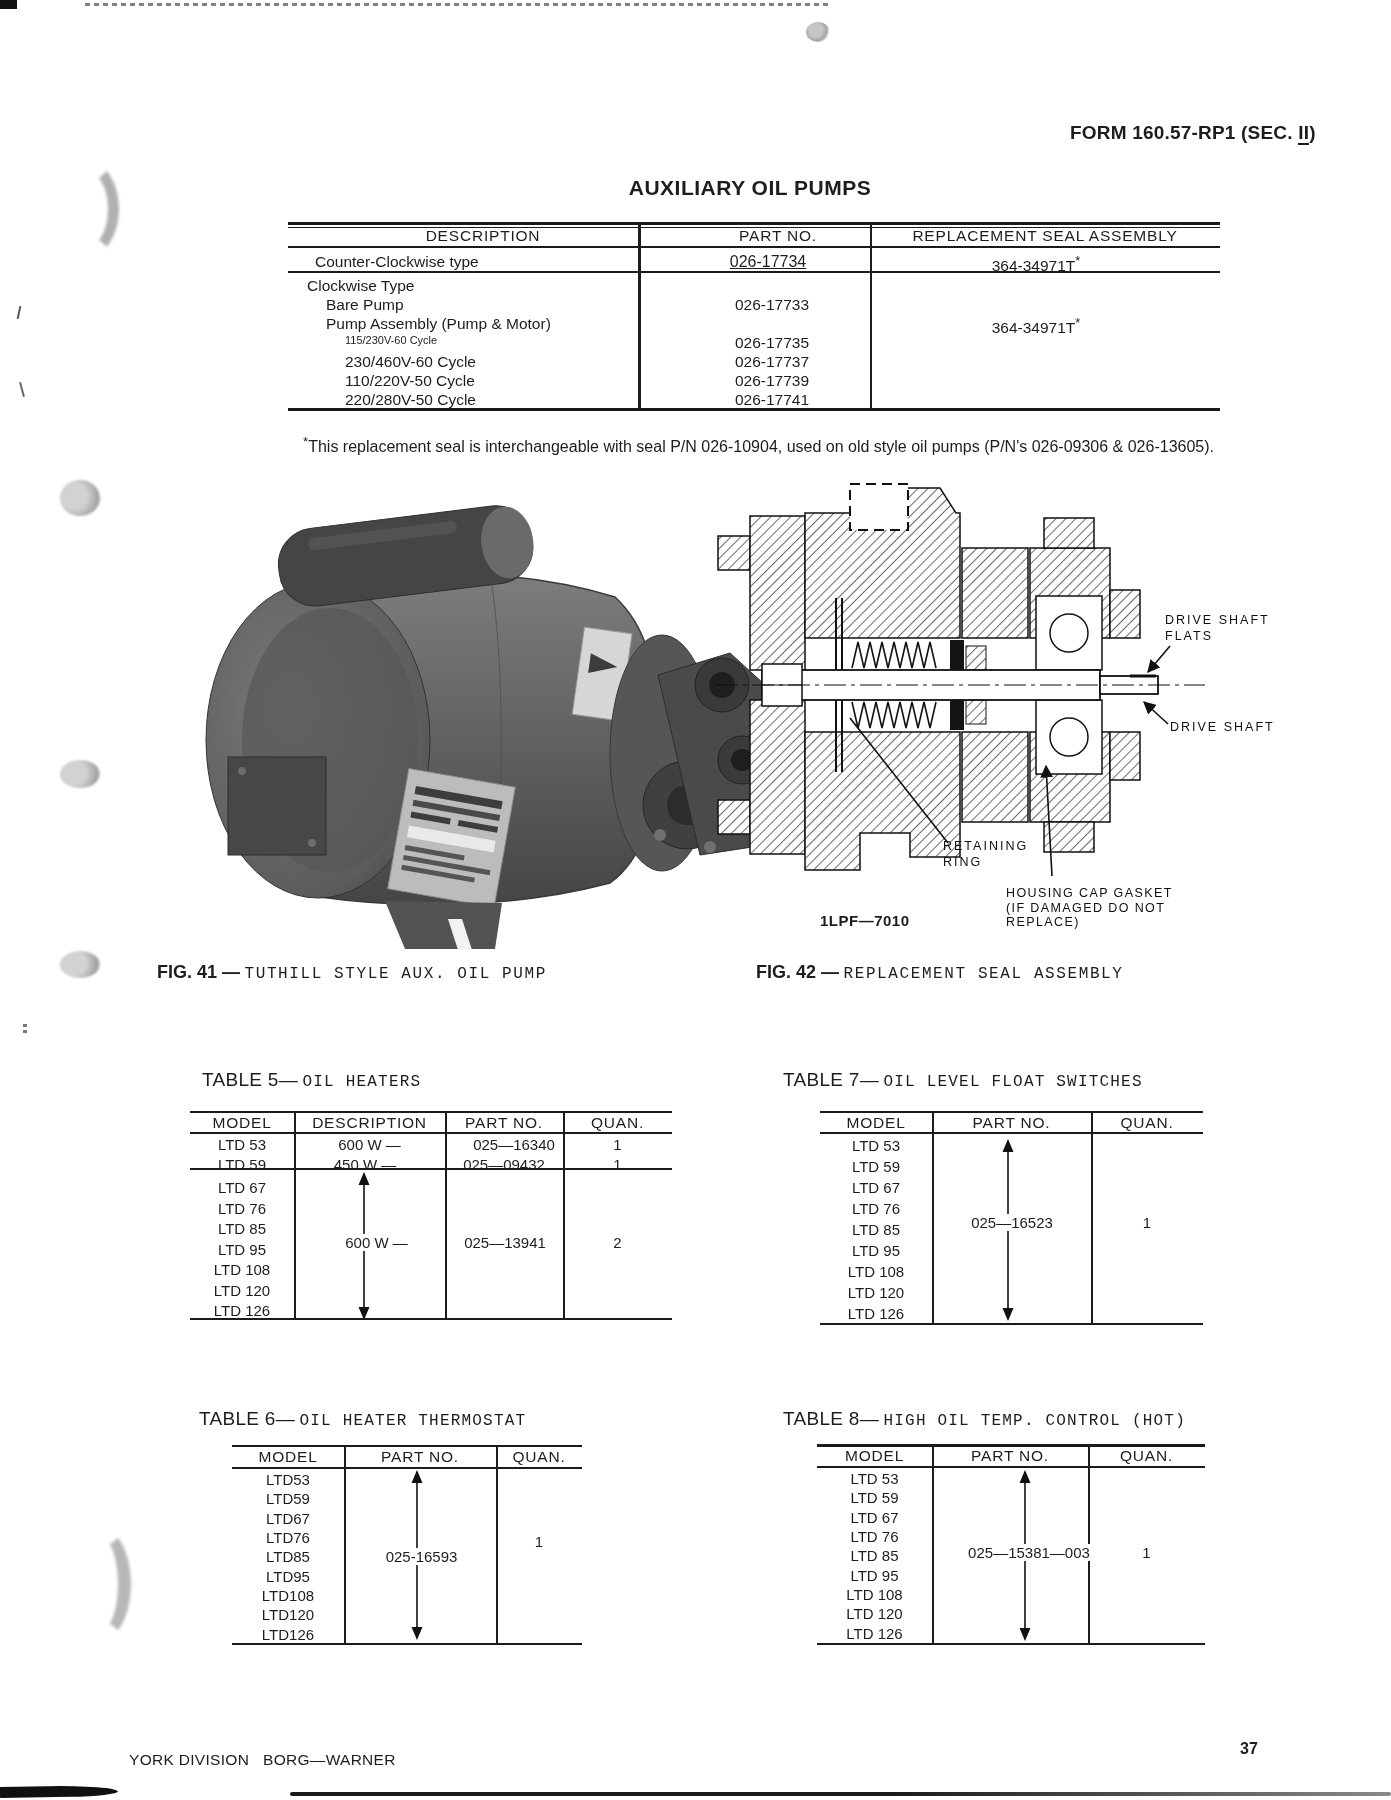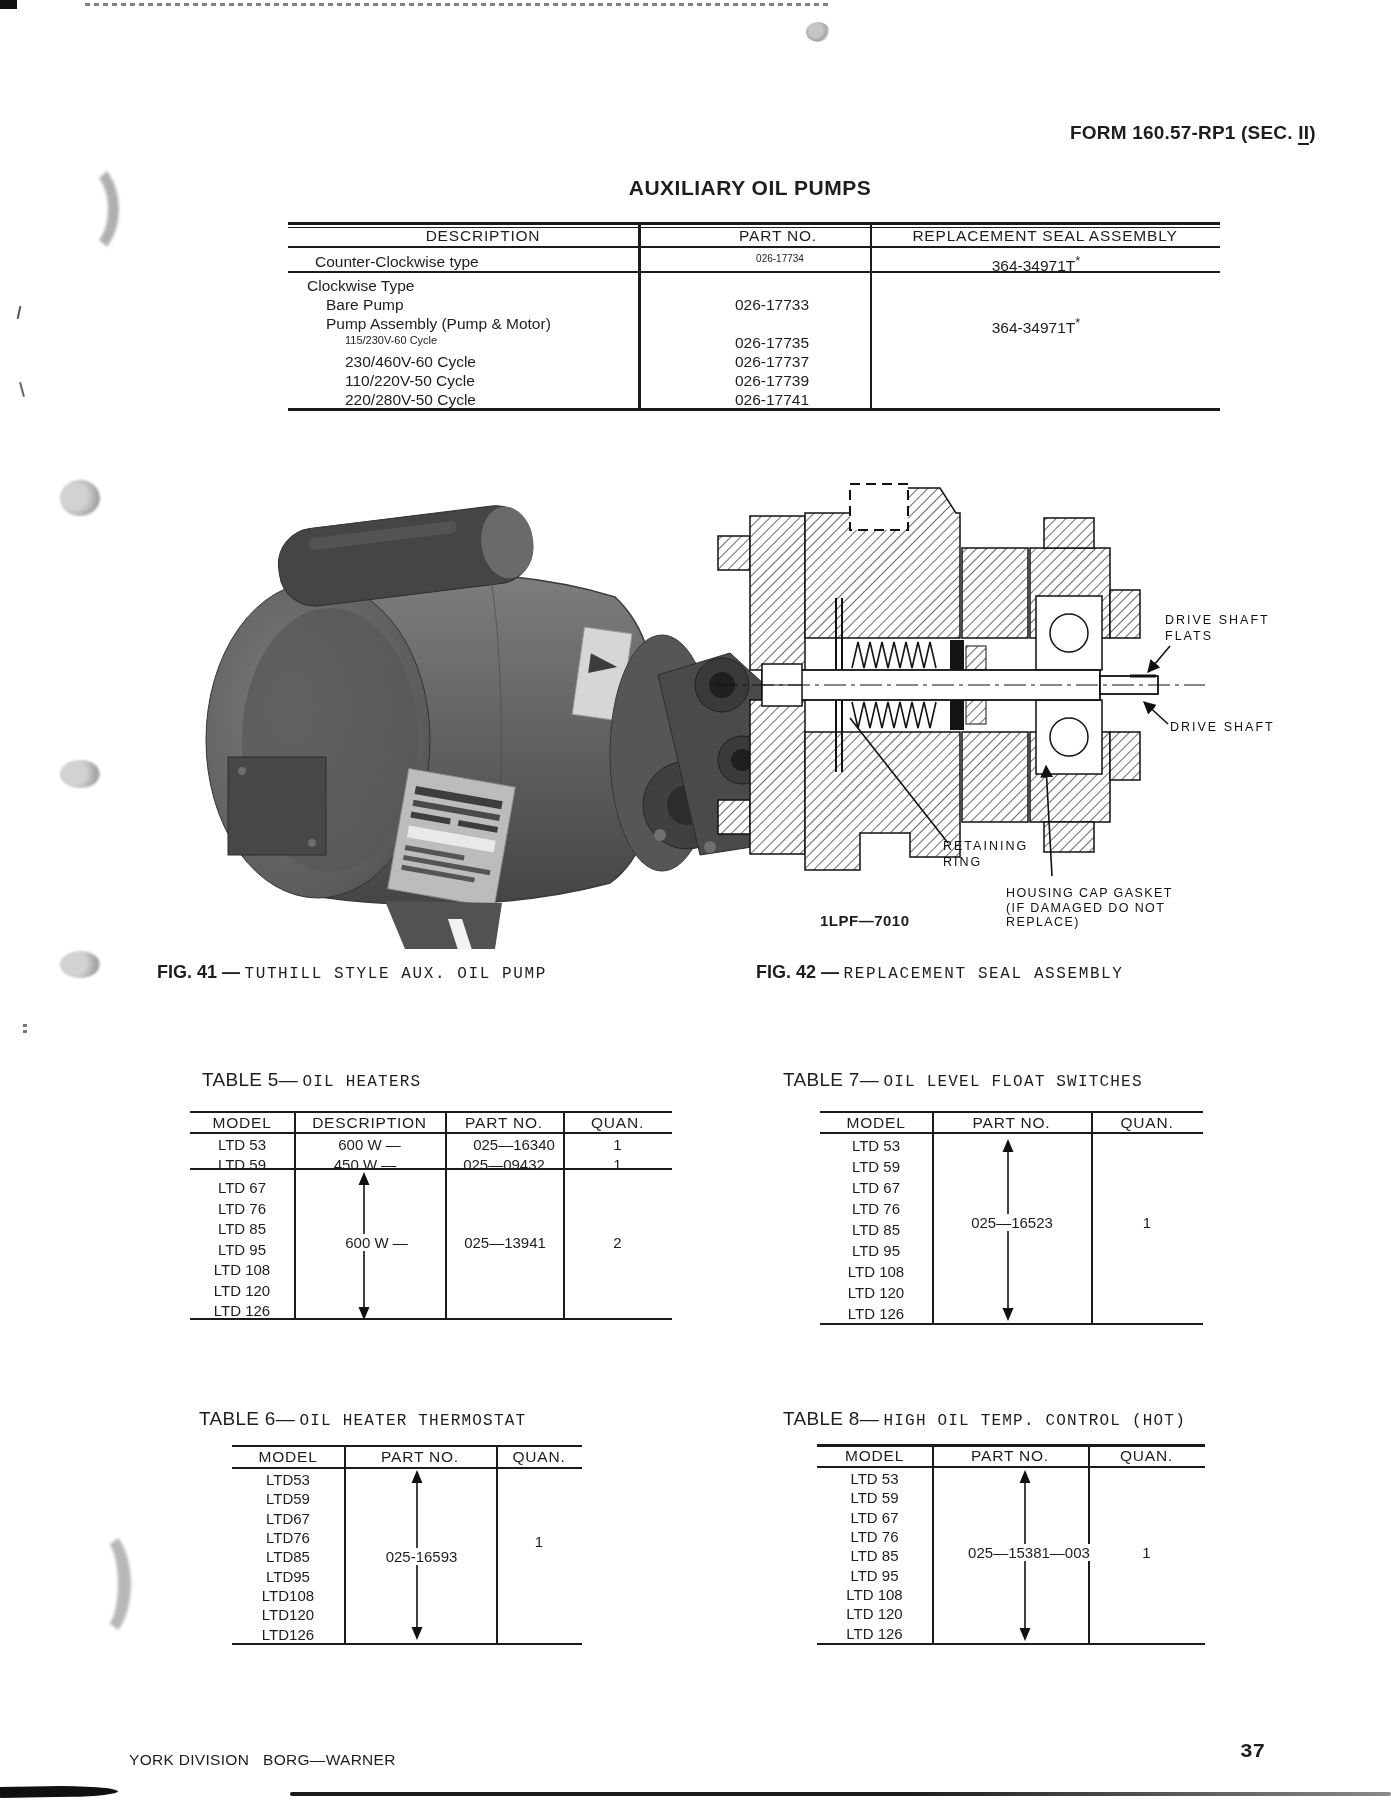--- a/index.html
+++ b/index.html
@@ -52,38 +52,39 @@
     <div class="hline" style="left:0;top:49px;width:932px;height:1.6px;"></div>
     <div class="hline" style="left:0;top:186px;width:932px;height:3px;"></div>
     <div class="vline" style="left:350px;top:0;height:189px;width:3px;"></div>
     <div class="vline" style="left:582px;top:0;height:189px;width:2px;"></div>
 
     <div class="cell hdr c" style="left:40px;top:5px;width:310px;">DESCRIPTION</div>
     <div class="cell hdr c" style="left:374px;top:5px;width:232px;">PART NO.</div>
     <div class="cell hdr c" style="left:582px;top:5px;width:350px;">REPLACEMENT SEAL ASSEMBLY</div>
 
     <div class="cell" style="left:19px;top:31px;font-size:15.5px;margin-left:8px;">Counter-Clockwise type</div>
-    <div class="cell c" style="left:376px;top:31px;width:232px;font-size:10px;">026-17734</div>
+    <div class="cell c" style="left:364px;top:31px;width:232px;font-size:16px;text-decoration:underline;">026-17734</div>
     <div class="cell c" style="left:582px;top:31px;width:332px;font-size:15.5px;"><span>364-34971T</span><sup>*</sup></div>
 
     <div class="cell" style="left:19px;top:55px;font-size:15.5px;">Clockwise Type</div>
     <div class="cell" style="left:38px;top:74px;font-size:15.5px;">Bare Pump</div>
     <div class="cell c" style="left:368px;top:74px;width:232px;font-size:15.5px;">026-17733</div>
     <div class="cell" style="left:38px;top:93px;font-size:15.5px;">Pump Assembly (Pump &amp; Motor)</div>
     <div class="cell c" style="left:582px;top:93px;width:332px;font-size:15.5px;"><span>364-34971T</span><sup>*</sup></div>
     <div class="cell" style="left:57px;top:112px;font-size:11px;">115/230V-60 Cycle</div>
     <div class="cell c" style="left:368px;top:112px;width:232px;font-size:15.5px;">026-17735</div>
     <div class="cell" style="left:57px;top:131px;font-size:15.5px;">230/460V-60 Cycle</div>
     <div class="cell c" style="left:368px;top:131px;width:232px;font-size:15.5px;">026-17737</div>
     <div class="cell" style="left:57px;top:150px;font-size:15.5px;">110/220V-50 Cycle</div>
     <div class="cell c" style="left:368px;top:150px;width:232px;font-size:15.5px;">026-17739</div>
     <div class="cell" style="left:57px;top:169px;font-size:15.5px;">220/280V-50 Cycle</div>
     <div class="cell c" style="left:368px;top:169px;width:232px;font-size:15.5px;">026-17741</div>
   </div>
 
+  <div class="abs" style="left:303px;top:434px;width:1010px;font-size:16px;"><sup>*</sup><span>This replacement seal is interchangeable with seal P/N 026-10904, used on old style oil pumps (P/N's 026-09306 &amp; 026-13605).</span></div>
 
   <svg class="abs" style="left:190px;top:505px;" width="575" height="445" viewBox="0 0 575 445">
     <defs>
       <linearGradient id="gBody" x1="0" y1="0" x2="0" y2="1">
         <stop offset="0" stop-color="#7d7d7d"></stop>
           <stop offset=".45" stop-color="#646464"></stop>
           <stop offset="1" stop-color="#454545"></stop>
       </linearGradient>
       <radialGradient id="gFace" cx=".38" cy=".4" r=".85">
         <stop offset="0" stop-color="#7a7a7a"></stop>
@@ -322,15 +323,15 @@
     <div class="cell c" style="left:271px;top:100px;width:117px;">1</div>
   </div>
   <svg class="abs" style="left:1018px;top:1470px;" width="14" height="171">
       <line x1="7" y1="8" x2="7" y2="163" stroke="#111" stroke-width="1.6"></line>
       <path d="M7,0 L1.5,13 L12.5,13 Z" fill="#111"></path>
       <path d="M7,171 L1.5,158 L12.5,158 Z" fill="#111"></path>
     </svg>
   <div class="cell c onwhite" style="left:950px;top:1544px;width:150px;">025—15381—003</div>
 
   <div class="abs" style="left:129px;top:1751px;font-size:15.5px;letter-spacing:.3px;white-space:pre;">YORK DIVISION   BORG—WARNER</div>
-  <div class="abs bold" style="left:1240px;top:1740px;font-size:21px;font-family:Liberation Mono, monospace;">37</div>
+  <div class="abs bold" style="left:1240px;top:1740px;font-size:16px;">37</div>
 
 </div>
 
 </body></html>

